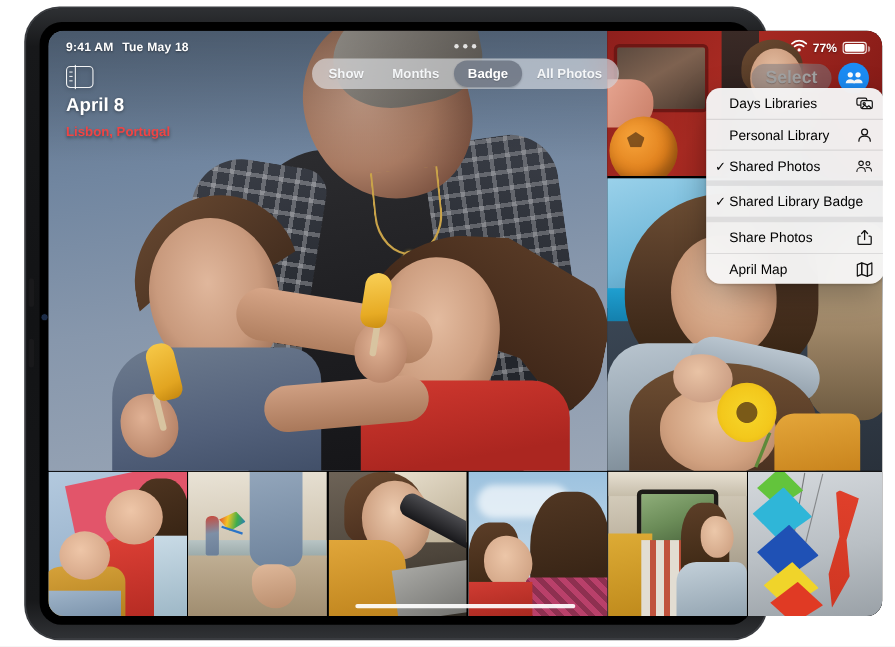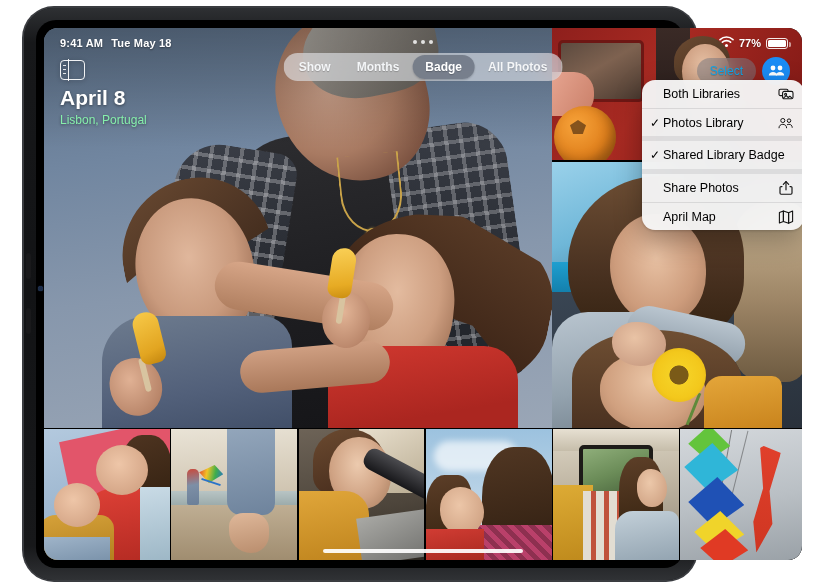--- a/index.html
+++ b/index.html
@@ -223,26 +223,26 @@
   #sidebar-toggle .tick {
     position: absolute; left: 2px; width: 3px; height: 1.4px;
     background: rgba(255,255,255,.85);
   }
   #sidebar-toggle .t1 { top: 4px; }
   #sidebar-toggle .t2 { top: 8px; }
   #sidebar-toggle .t3 { top: 12px; }
 
   #hero-title {
     position: absolute; left: 16px; top: 58px;
-    color: #fff; font-size: 21px; font-weight: bold;
+    color: #fff; font-size: 17px; font-weight: bold;
     text-shadow: 0 1px 3px rgba(0,0,0,.45);
   }
   #hero-subtitle {
     position: absolute; left: 16px; top: 85px;
-    color: #86efac; font-size: 12px; font-weight: normal;
+    color: #ef4444; font-size: 12px; font-weight: bold;
     text-shadow: 0 1px 3px rgba(0,0,0,.45);
   }
 
   
   #multitask-dots {
     position: absolute; left: 50%; transform: translateX(-50%);
     top: 12px; display: flex; gap: 4px; z-index: 40;
   }
   #multitask-dots span {
     width: 4px; height: 4px; border-radius: 50%;
@@ -413,21 +413,21 @@
     background:#fff; border-radius:1.5px;
   }
 
   
   #select-button {
     position: absolute; right: 46px; top: 30px; z-index: 45;
     height: 26px; line-height: 26px; padding: 0 13px;
     border-radius: 13px; cursor: pointer;
     background: rgba(120,120,128,.52);
     backdrop-filter: blur(10px);
-    color: #0ea5e9; font-size: 12px; font-weight: normal;
+    color: #a3a3a3; font-size: 16px; font-weight: bold;
     text-shadow: 0 1px 1px rgba(0,0,0,.2);
   }
   #shared-library-avatar {
     position: absolute; right: 12px; top: 29px; z-index: 46;
     width: 28px; height: 28px; border-radius: 50%;
     background: #1b8cf5; cursor: pointer;
     display: flex; align-items: center; justify-content: center;
   }
 
   
@@ -641,35 +641,45 @@
         <circle cx="12" cy="4" r="2.4"></circle>
         <path d="M0.8 11.6c0-2.2 1.9-3.6 4.2-3.6s4.2 1.4 4.2 3.6z"></path>
         <path d="M7.8 11.6c0-2.2 1.9-3.6 4.2-3.6s4.2 1.4 4.2 3.6z"></path>
       </svg>
     </div>
 
     <div id="context-menu">
 
       <div class="menu-item">
         <span class="menu-check"></span>
-        <span class="menu-label">Both Libraries</span>
+        <span class="menu-label">Days Libraries</span>
         <span class="menu-icon">
           <svg width="16" height="16" viewBox="0 0 16 16" fill="none" stroke="#000" stroke-width="1.1">
             <rect x="1" y="3.2" width="9" height="6.4" rx="1.4"></rect>
             <rect x="4.6" y="5.4" width="10.4" height="7.4" rx="1.6" fill="#f6f6f6"></rect>
             <circle cx="7.6" cy="8.3" r="1"></circle>
             <path d="M5.4 12.2l2.8-2.6 2 1.9 1.6-1.3 2.2 2" stroke-linejoin="round"></path>
           </svg>
         </span>
       </div>
 
+      <div class="menu-item">
+        <span class="menu-check"></span>
+        <span class="menu-label">Personal Library</span>
+        <span class="menu-icon">
+          <svg width="16" height="16" viewBox="0 0 16 16" fill="none" stroke="#000" stroke-width="1.15">
+            <circle cx="8" cy="5" r="2.7"></circle>
+            <path d="M2.8 13.4c0-3 2.4-4.6 5.2-4.6s5.2 1.6 5.2 4.6" stroke-linecap="round"></path>
+          </svg>
+        </span>
+      </div>
 
       <div class="menu-item">
         <span class="menu-check">✓</span>
-        <span class="menu-label">Photos Library</span>
+        <span class="menu-label">Shared Photos</span>
         <span class="menu-icon">
           <svg width="16" height="16" viewBox="0 0 18 14" fill="none" stroke="#000" stroke-width="1.1">
             <circle cx="5.4" cy="4.2" r="2.3"></circle>
             <circle cx="12.4" cy="4.4" r="2"></circle>
             <path d="M1.1 12.4c0-2.5 2-3.9 4.3-3.9s4.3 1.4 4.3 3.9" stroke-linecap="round"></path>
             <path d="M10.6 8.8c.6-.2 1.2-.3 1.8-.3 2 0 3.6 1.2 3.6 3.4" stroke-linecap="round"></path>
           </svg>
         </span>
       </div>
 

